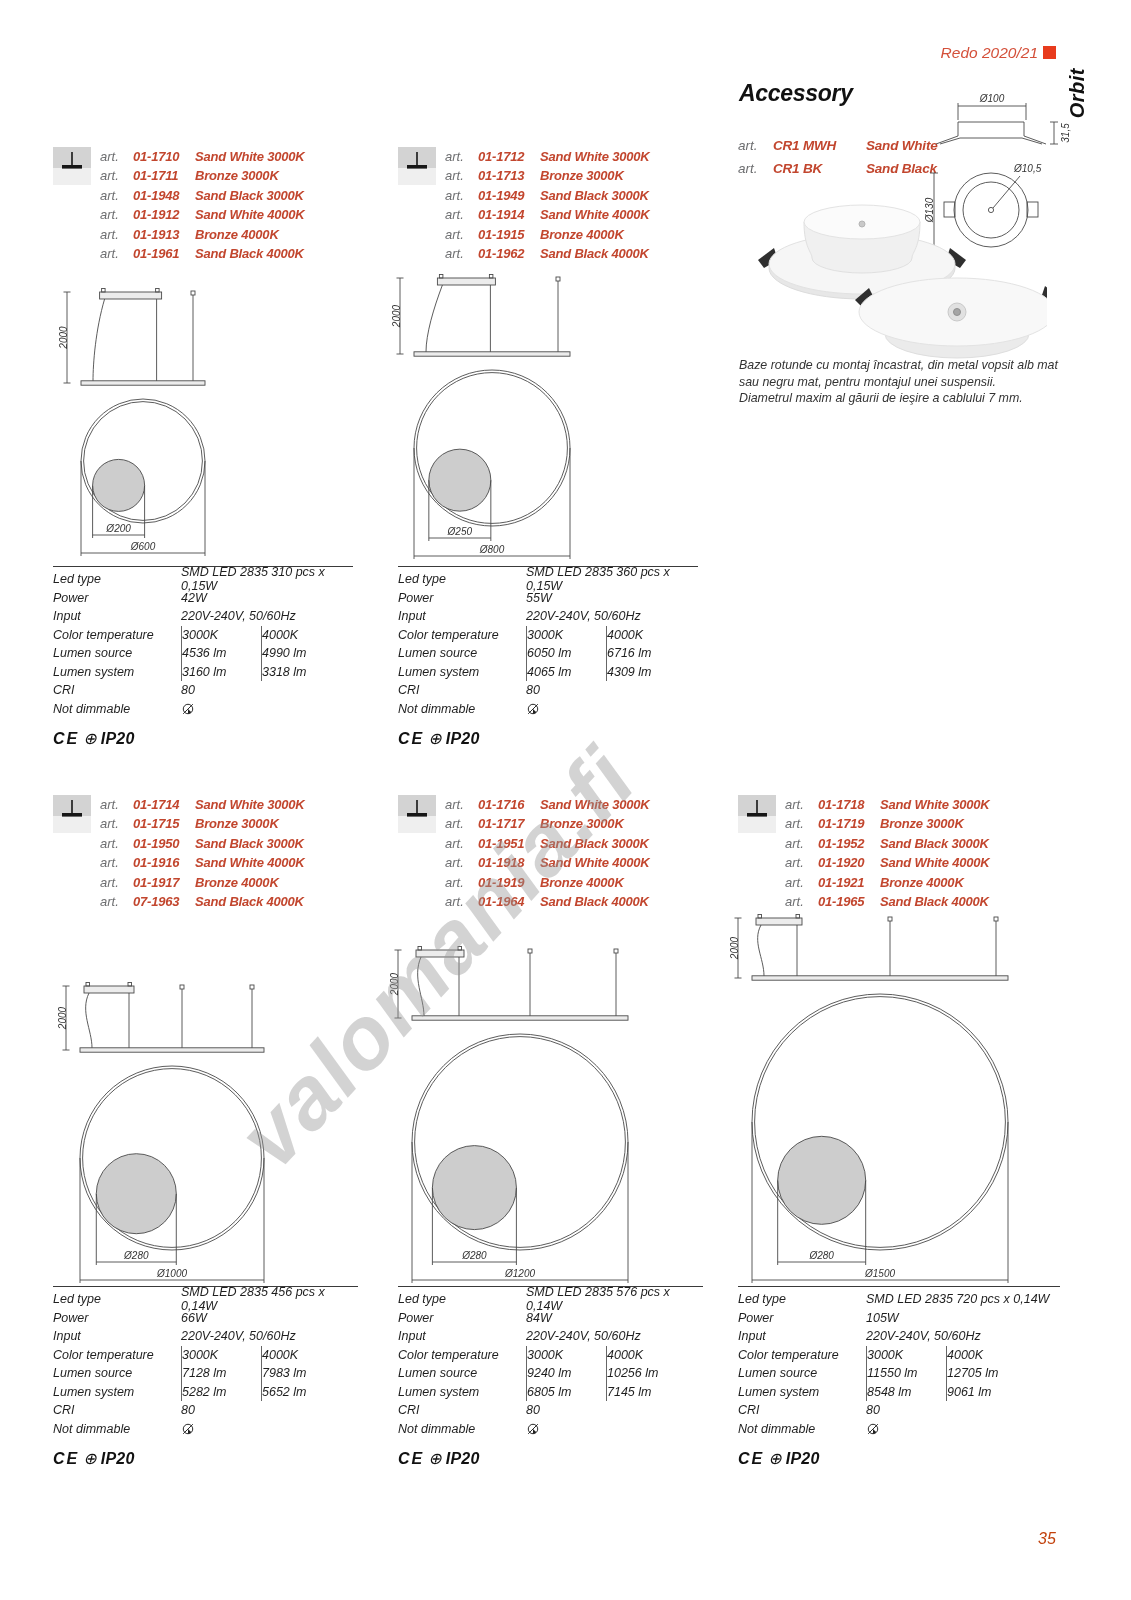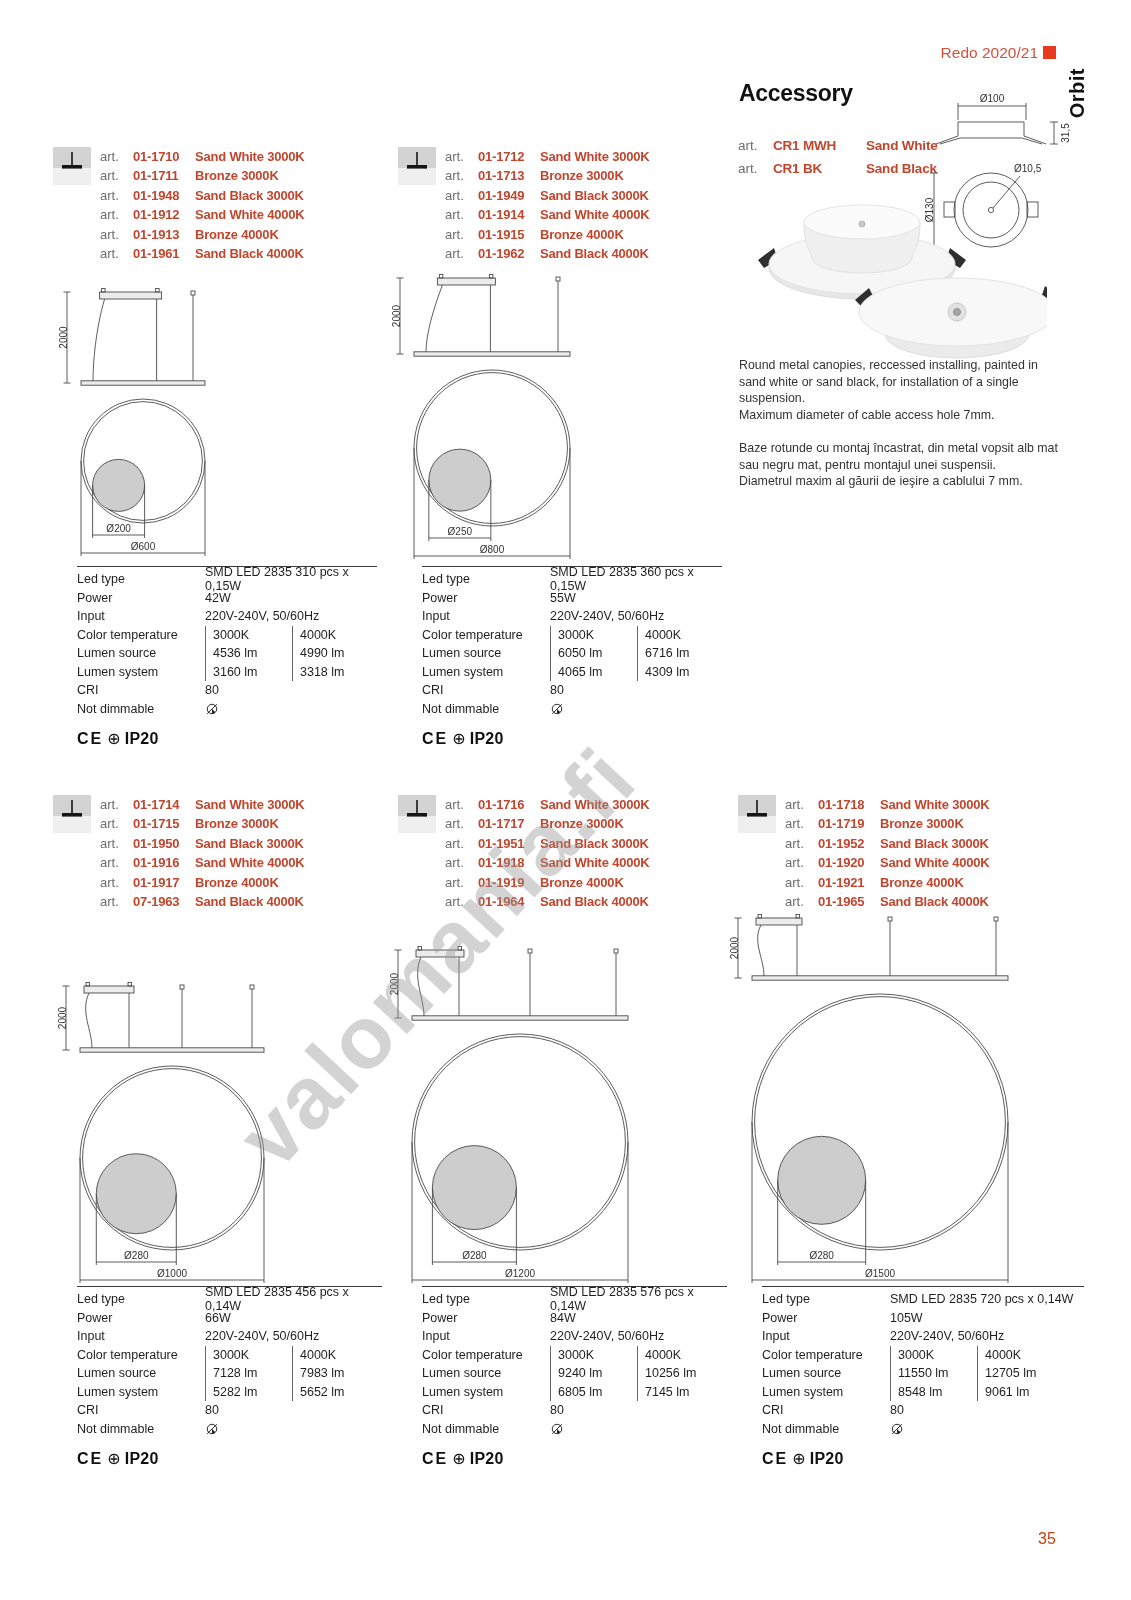--- a/index.html
+++ b/index.html
@@ -1,17 +1,17 @@
 <!DOCTYPE html>
 <html><head>
 <meta charset="utf-8">
 <style>
   html,body{margin:0;padding:0;background:#e8e8e8;}
   .page{position:relative;width:1131px;height:1600px;background:#ffffff;overflow:hidden;
-        font-family:"Liberation Sans",sans-serif;color:#1c1c1c;margin:0 auto;}
+        font-family:"Liberation Sans",sans-serif;color:#1c1c1c;margin:0 auto;font-style:italic;}
   .abs{position:absolute;}
 
   
   .brand{font-size:15.5px;color:#d4503a;text-align:right;width:120px;}
   .brand-square{width:13px;height:13px;background:#e83b1d;}
   .side-label{writing-mode:vertical-rl;transform:rotate(180deg);font-weight:700;font-size:20px;color:#111;letter-spacing:.5px;}
   .sec-title{font-size:23px;font-weight:700;color:#111;letter-spacing:-.3px;}
 
   
   .art-block{display:flex;gap:9px;}
@@ -25,25 +25,25 @@
   
   .tdraw line,.tdraw path,.tdraw rect,.tdraw circle{stroke:#4a4a4a;fill:none;stroke-width:.9;}
   .tdraw text{fill:#333;stroke:none;font-size:10px;font-family:"Liberation Sans",sans-serif;}
   .tdraw .fill-light{fill:#ececec;}
   .tdraw .fill-grey{fill:#cdcdcd;}
 
   
   .photo ellipse,.photo path,.photo circle{stroke-width:1;}
 
   
-  .spec{position:absolute;border-top:1.4px solid #3a3a3a;padding-top:3px;font-size:12.5px;color:#1f1f1f;margin-left:24px;}
+  .spec{position:absolute;border-top:1.4px solid #3a3a3a;padding-top:3px;font-size:12.5px;color:#1f1f1f;}
   .sr{display:flex;align-items:stretch;height:18.5px;}
   .sl{width:128px;flex:none;display:flex;align-items:center;}
   .sv{flex:1;display:flex;align-items:center;}
-  .cc{width:79px;flex:none;border-left:1px solid #666;padding-left:7px;display:flex;align-items:center;}
+  .cc{width:79px;flex:none;border-left:1px solid #666;padding-left:0;display:flex;align-items:center;}
   .cert{margin-top:11px;display:flex;align-items:flex-end;gap:4px;}
   .ce{font-size:16px;font-weight:600;letter-spacing:2px;color:#111;}
   .cls{font-size:16px;color:#111;}
   .ip{font-size:16px;font-weight:700;color:#111;letter-spacing:.3px;}
 
   
   .desc{width:322px;font-size:12.4px;line-height:1.33;color:#333;}
   .desc p{margin:0 0 17px 0;white-space:pre-line;}
 
   .watermark{font-size:88px;font-weight:700;color:rgba(150,150,150,.42);letter-spacing:2px;
@@ -201,22 +201,20 @@
       <polygon points="-102,-12 -88,-24 -82,-12 -94,-4" fill="#2f2f2f"></polygon>
       <polygon points="102,-16 88,-26 84,-14 96,-6" fill="#2f2f2f"></polygon>
       <path d="M-72,2 L-72,22 A72,24 0 0 0 72,22 L72,2 Z" fill="#ebebeb" stroke="#dedede"></path>
       <ellipse cx="0" cy="0" rx="98" ry="34" fill="#f8f8f8" stroke="#e3e3e3"></ellipse>
       <circle cx="0" cy="0" r="9" fill="#e1e1e1" stroke="#c9c9c9"></circle>
       <circle cx="0" cy="0" r="3.5" fill="#a5a5a5" stroke="#909090"></circle>
     </g>
   </svg>
 
   <div class="abs desc" style="left:739px;top:357px;">
-    <p>Round metal canopies, reccessed installing, painted in sand white or sand black, for installation of a single suspension.
-Maximum diameter of cable access hole 7mm.</p>
     <p>Baze rotunde cu montaj încastrat, din metal vopsit alb mat sau negru mat, pentru montajul unei suspensii.
 Diametrul maxim al găurii de ieşire a cablului 7 mm.</p>
   </div>
 
   <svg class="abs tdraw" style="left:57px;top:286px;" viewBox="0 0 160 276" width="160" height="276">
       <line x1="10" y1="6" x2="10" y2="97"></line>
       <line x1="6.5" y1="6" x2="13.5" y2="6"></line>
       <line x1="6.5" y1="97" x2="13.5" y2="97"></line>
       <text transform="rotate(-90 6.5 51.5)" x="6.5" y="55" text-anchor="middle">2000</text>
       <rect class="fill-light" x="42.599999999999994" y="6" width="62" height="7"></rect>

